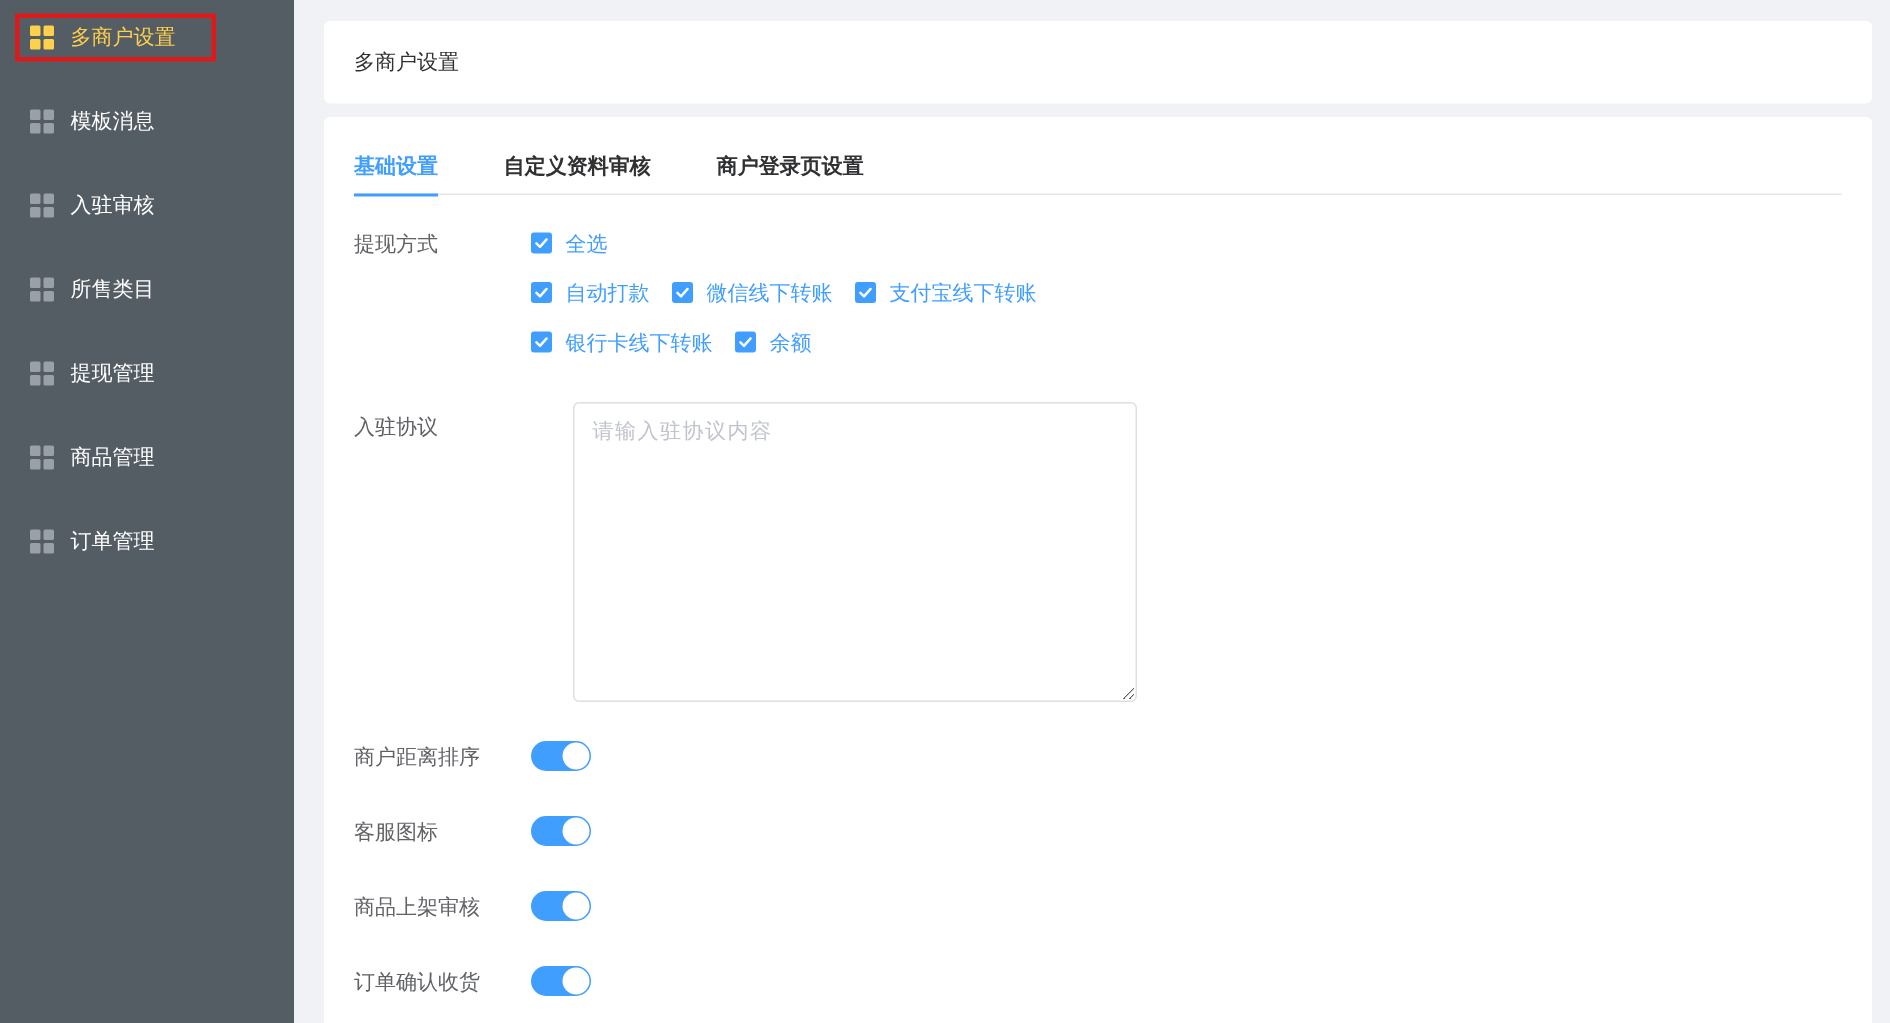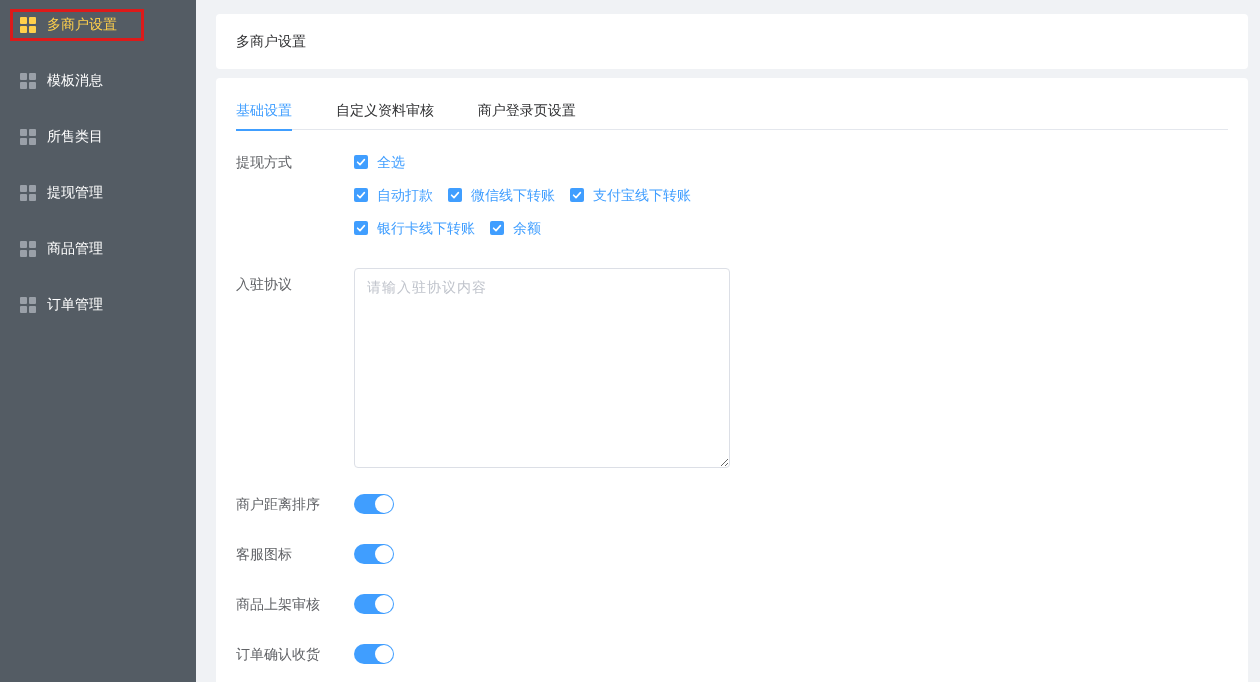--- a/index.html
+++ b/index.html
@@ -39,21 +39,21 @@
   .header-card {
     margin:14px 12px 0 20px; height:55px; background:#fff; border-radius:4px;
     display:flex; align-items:center; padding-left:20px;
     color:#303133; font-size:14px;
   }
   .main-card {
     margin:9px 12px 0 20px; background:#fff; border-radius:4px 4px 0 0;
     height:calc(100% - 78px); padding:12px 20px 0;
   }
   
-  .tabs { position:relative; border-bottom:1px solid #e4e7ed; height:40px; white-space:nowrap; }
+  .tabs { position:relative; border-bottom:1px solid #e4e7ed; height:40px; white-space:nowrap;font-weight:bold; }
   .tab {
     display:inline-block; height:40px; line-height:40px; margin-right:40px;
     font-size:14px; color:#303133; cursor:pointer; position:relative;
   }
   .tab.active { color:#409eff; }
   .tab.active::after {
     content:""; position:absolute; left:0; right:0; bottom:-1px;
     height:2px; background:#409eff;
   }
   
@@ -77,20 +77,21 @@
   .cb-label { font-size:14px; color:#409eff; line-height:14px; }
   
   .ta-row { margin-bottom:26px; }
   .ta-row .form-label { padding-top:9px; }
   .agreement-input {
     width:376px; height:200px; resize:both;
     border:1px solid #dcdfe6; border-radius:4px;
     padding:8px 12px; font-size:14px; color:#0369a1; line-height:1.5;
     font-family:"Liberation Sans","DejaVu Sans",sans-serif;
     outline:none;
+    margin-left:28px;
   }
   .agreement-input::placeholder { color:#c0c4cc; letter-spacing:1px; }
   
   .toggle-row { display:flex; align-items:center; height:20px; margin-bottom:30px; }
   .form-label.mid { line-height:20px; }
   .switch {
     width:40px; height:20px; border-radius:10px; background:#409eff;
     position:relative; display:inline-block; cursor:pointer; flex:none;
   }
   .switch .knob {
@@ -122,20 +123,29 @@
         </span>
       <span>模板消息</span>
     </div>
     <div class="menu-item">
       <span class="grid-icon">
           <span></span>
           <span></span>
           <span></span>
           <span></span>
         </span>
+      <span>入驻审核</span>
+    </div>
+    <div class="menu-item">
+      <span class="grid-icon">
+          <span></span>
+          <span></span>
+          <span></span>
+          <span></span>
+        </span>
       <span>所售类目</span>
     </div>
     <div class="menu-item">
       <span class="grid-icon">
           <span></span>
           <span></span>
           <span></span>
           <span></span>
         </span>
       <span>提现管理</span>

